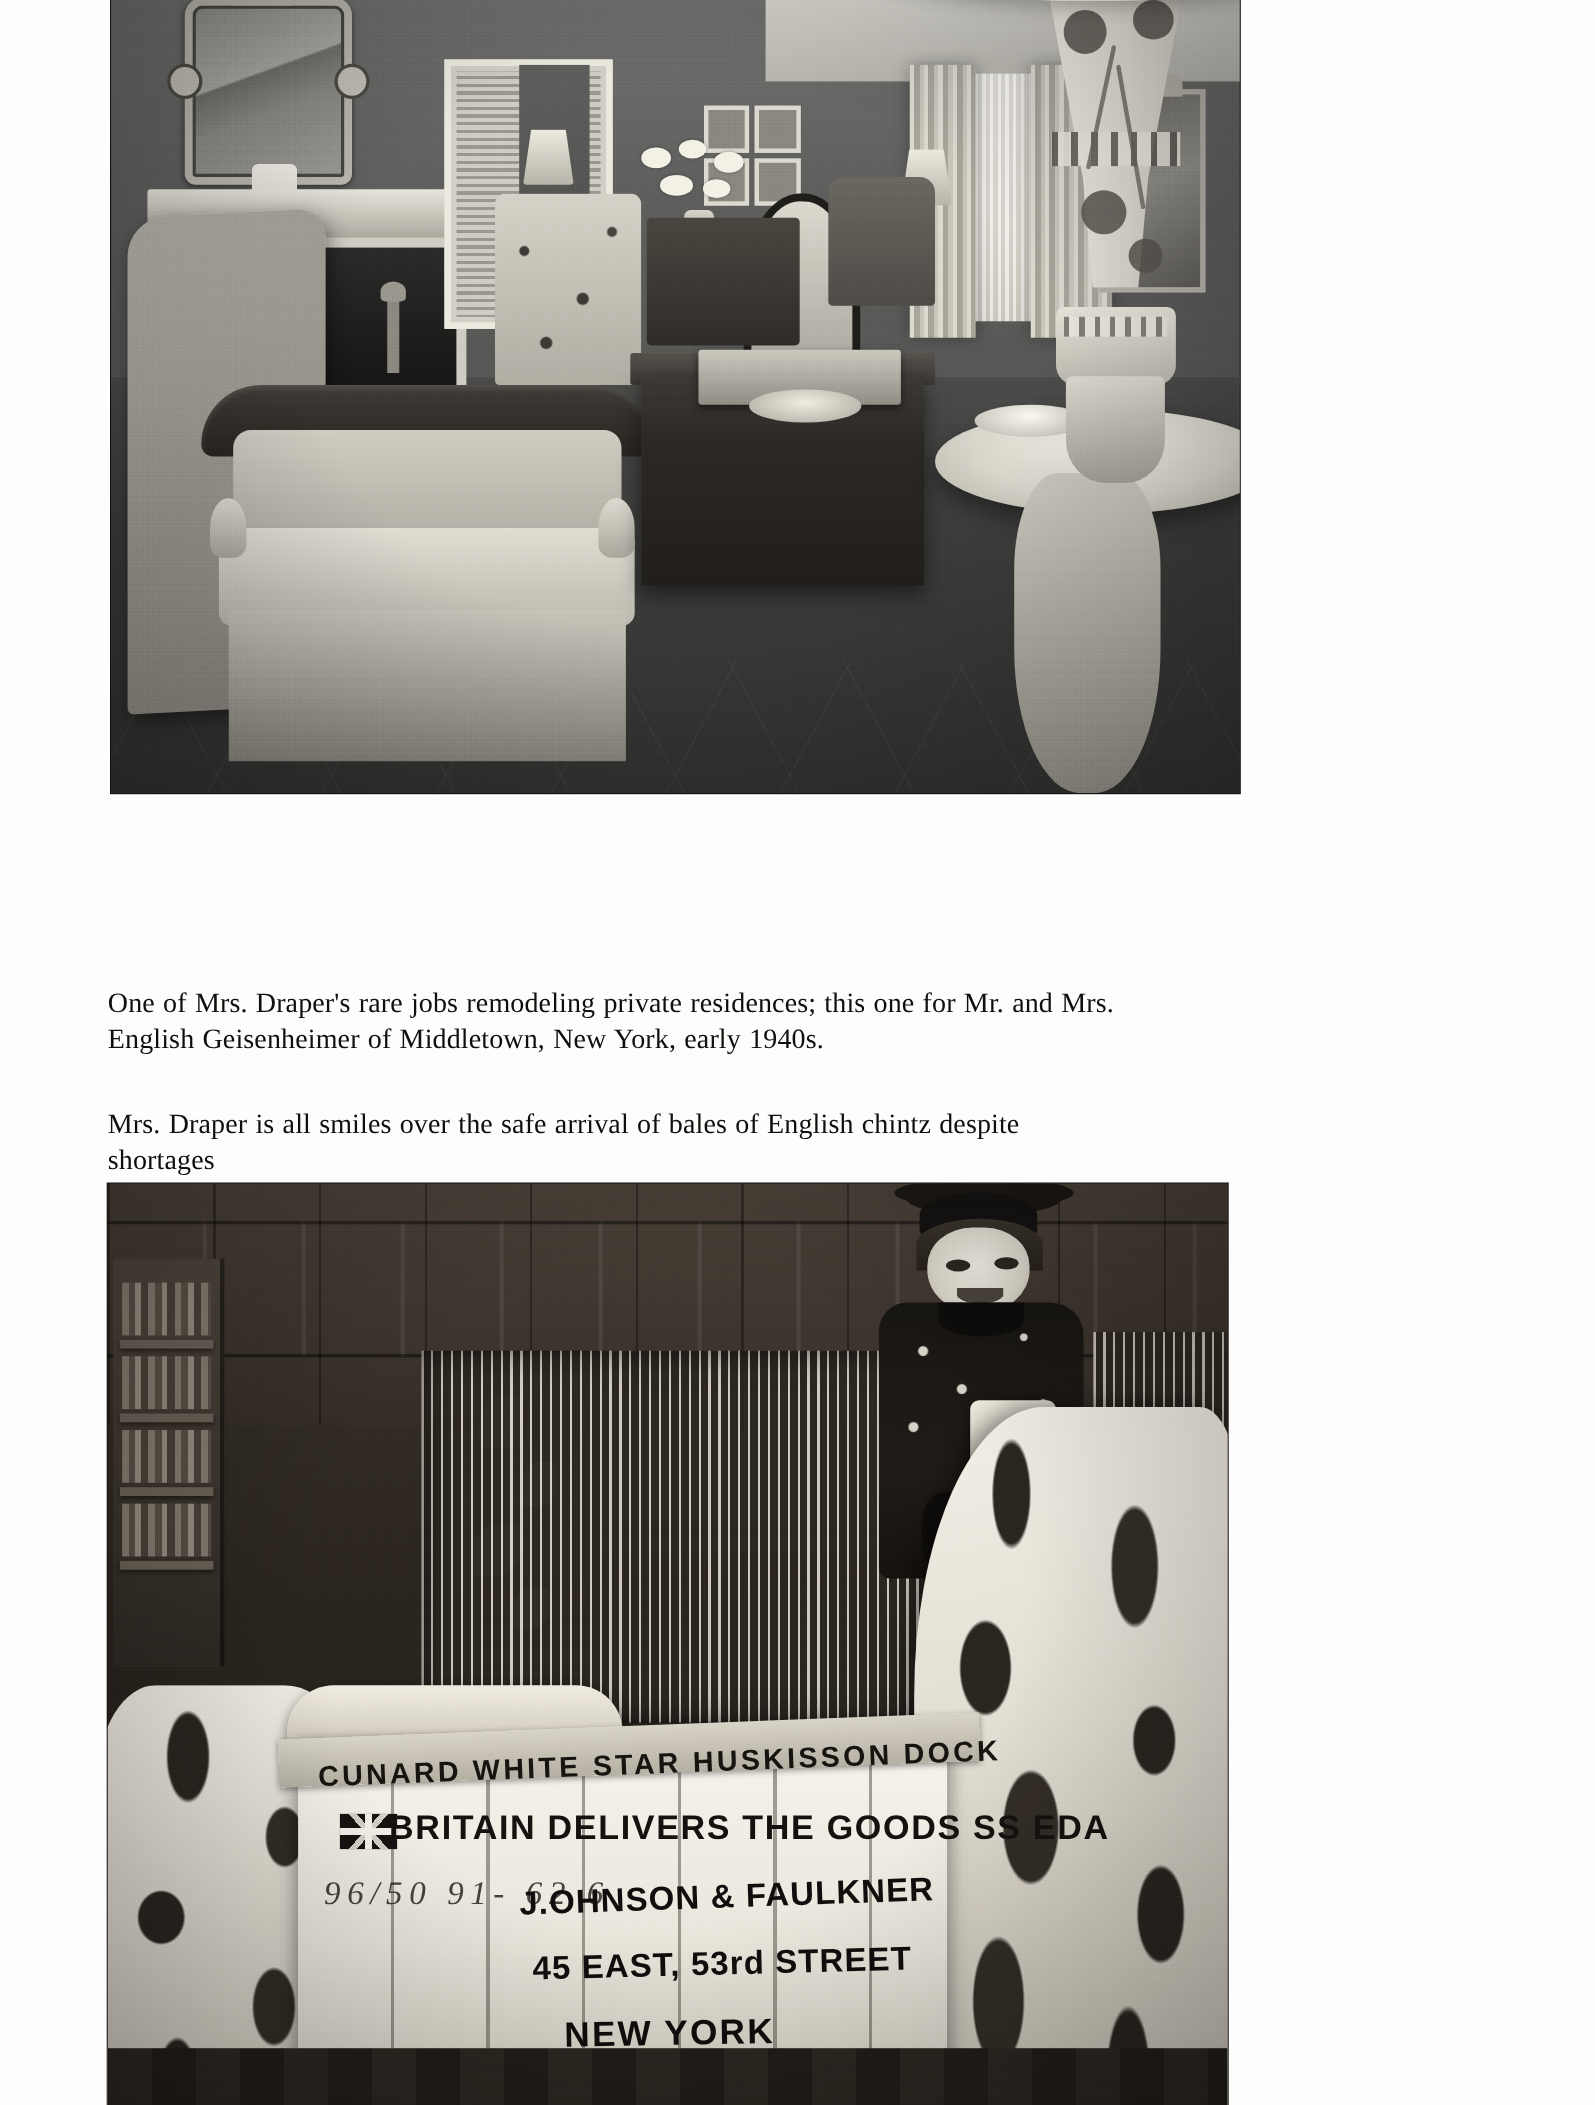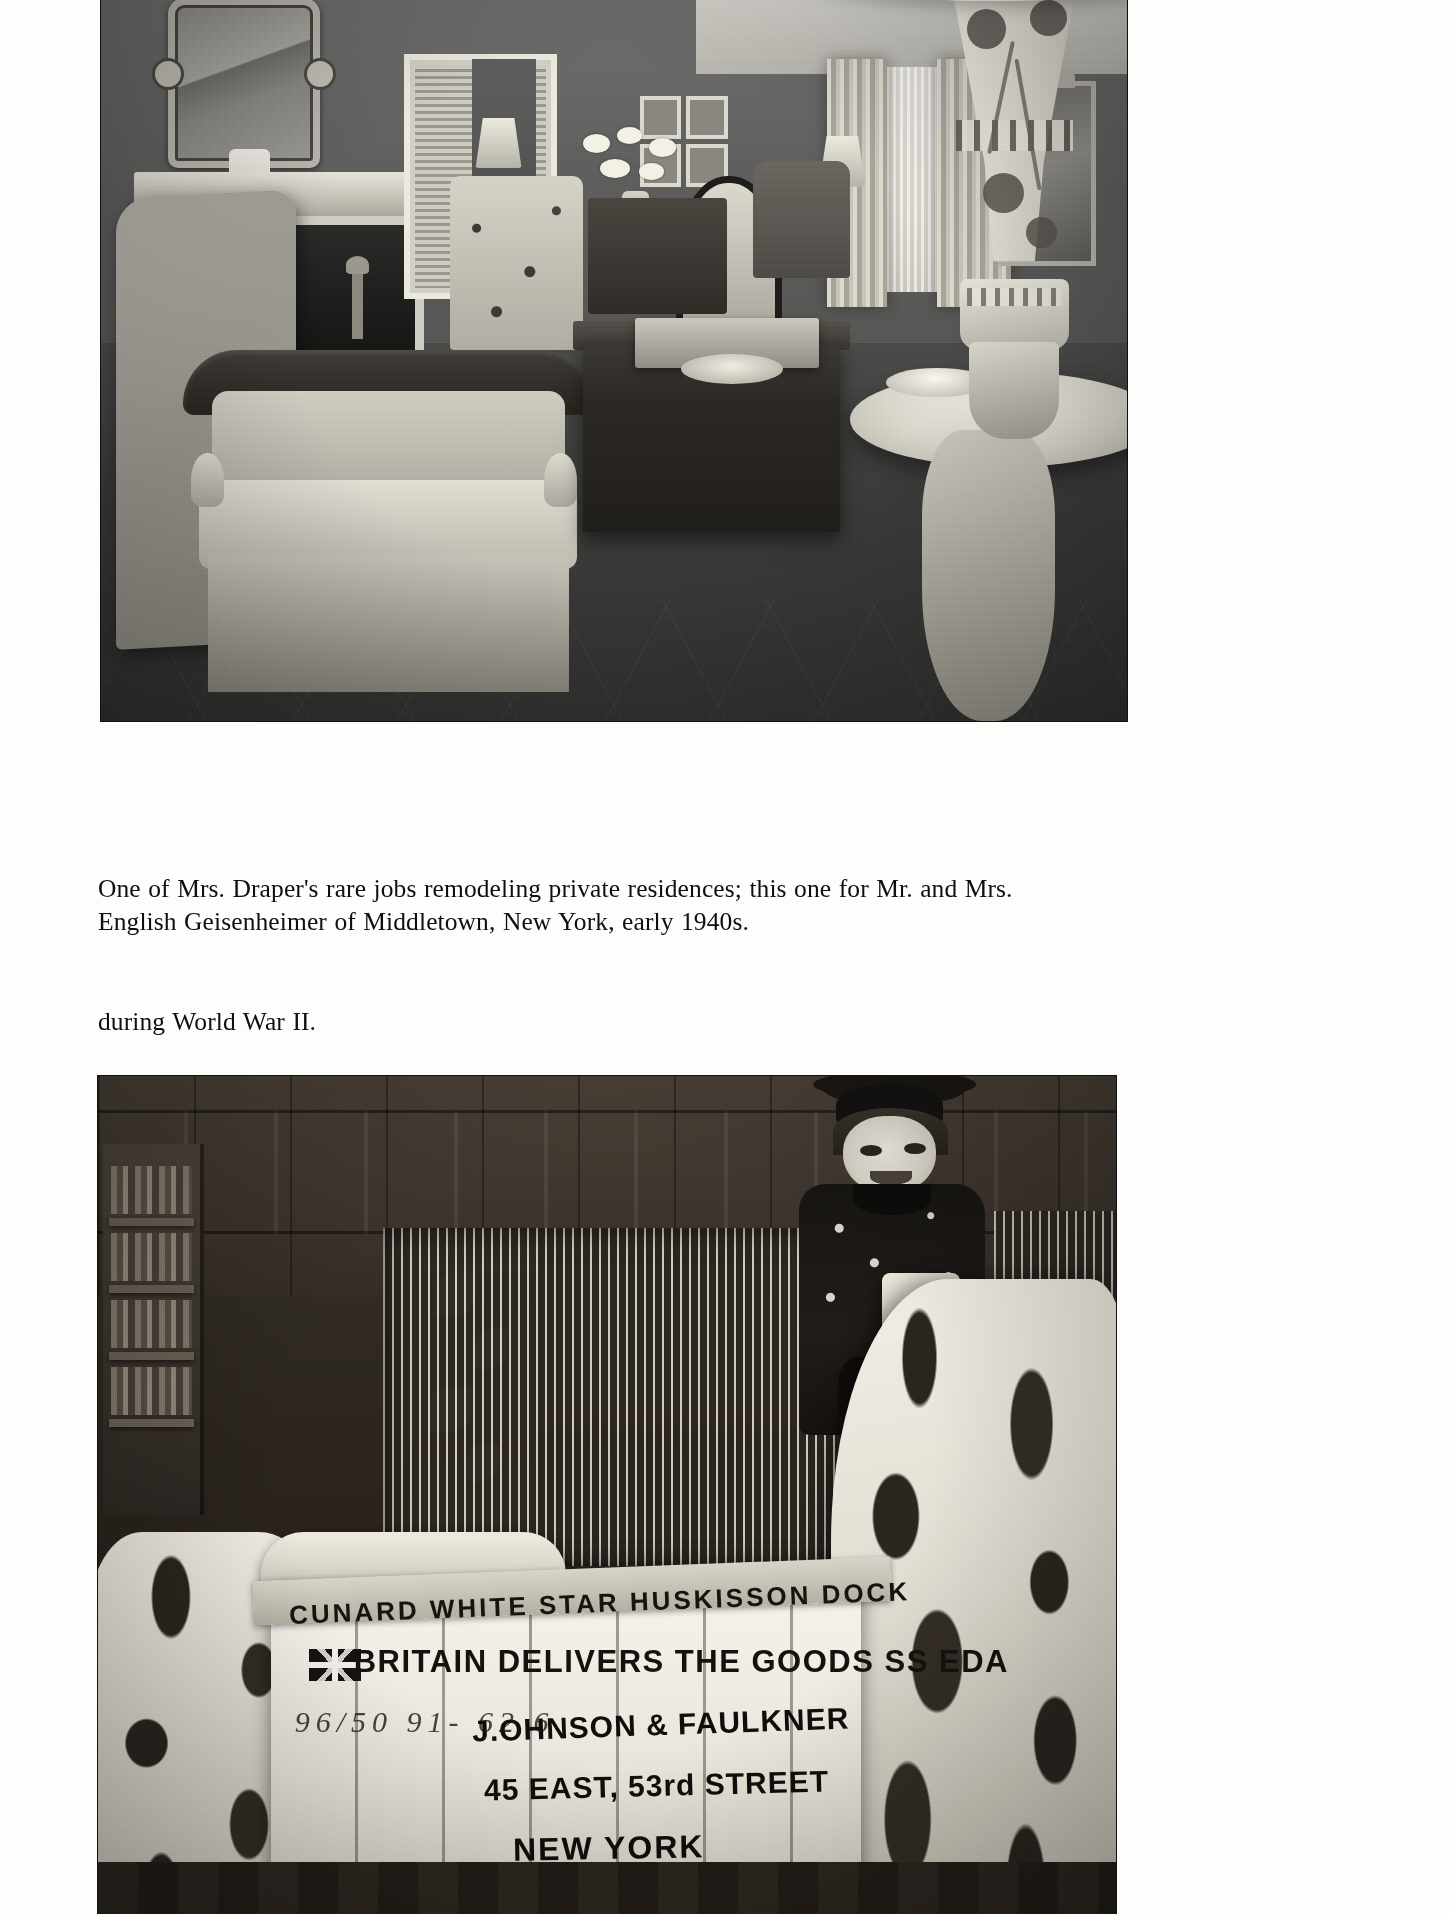--- a/index.html
+++ b/index.html
@@ -25,21 +25,21 @@
   .caption-block {
     position: absolute;
     left: 98px;
     width: 920px;
     color: #100f0d;
     font-size: 25.5px;
     line-height: 1.30;
     letter-spacing: 0.1px;
     word-spacing: 1px;
   }
-  #caption-one { top: 872px; }
+  #caption-one { top: 895px; }
   #caption-two { top: 1005px; }
   .caption-block p { margin: 0; }
 
   
   .photo {
     position: absolute;
     overflow: hidden;
     background: #2b2b2b;
     box-shadow: 0 0 0 1px #111;
   }
@@ -653,20 +653,21 @@
       <div class="grain"></div>
     </div>
   </div>
 
   <div class="caption-block" id="caption-one">
     <p>One of Mrs. Draper's rare jobs remodeling private residences; this one for Mr. and Mrs.</p>
     <p>English Geisenheimer of Middletown, New York, early 1940s.</p>
   </div>
 
   <div class="caption-block" id="caption-two">
+    <p>Mrs. Draper is all smiles over the safe arrival of bales of English chintz despite shortages</p>
     <p>during World War II.</p>
   </div>
 
   <div class="photo" id="photo-bottom">
     <div class="photo-inner">
       <div class="b-bg"></div>
       <div class="b-paneling"></div>
       <div class="b-panel-row"></div>
 
       <div class="b-bookcase">

